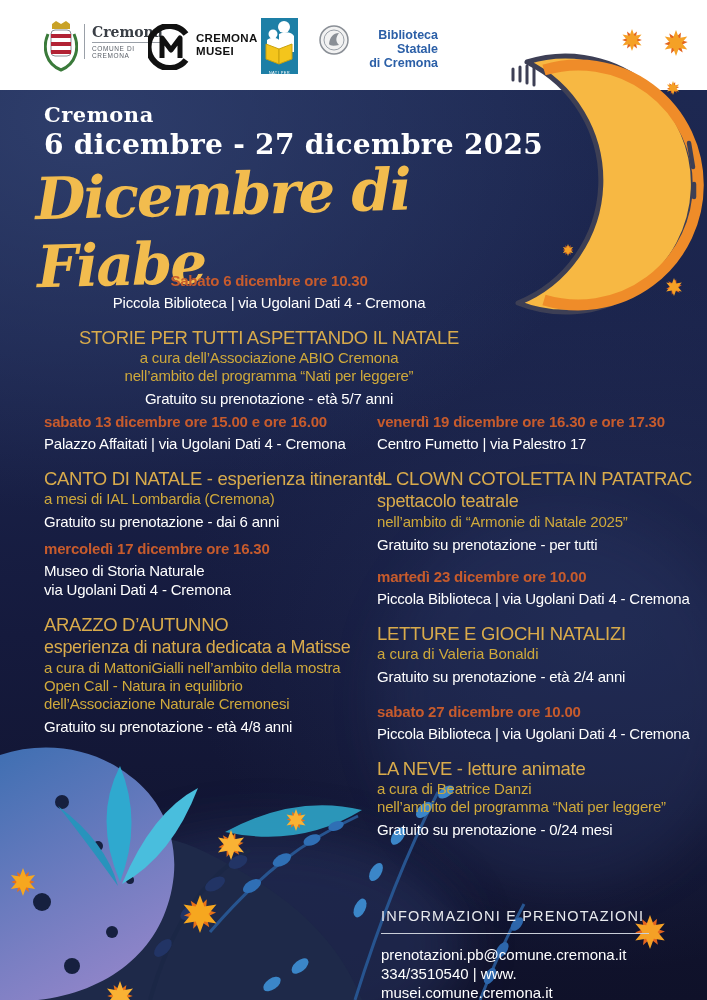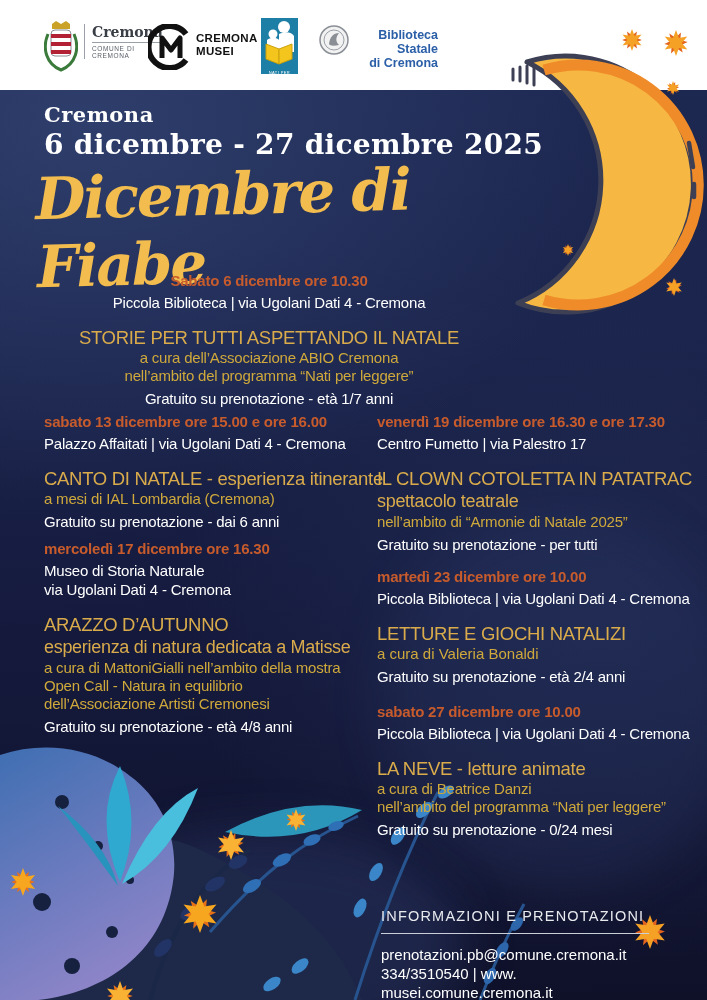--- a/index.html
+++ b/index.html
@@ -228,40 +228,40 @@
   <div id="head-city" class="layer">Cremona</div>
   <div id="head-dates" class="layer">6 dicembre - 27 dicembre 2025</div>
   <div id="script-title" class="layer">Dicembre di Fiabe</div>
 
   <div class="ev wide layer" style="left:44px;top:272px;">
     <div class="date">Sabato 6 dicembre ore 10.30</div>
     <div class="loc">Piccola Biblioteca | via Ugolani Dati 4 - Cremona</div>
     <div class="title">STORIE PER TUTTI ASPETTANDO IL NATALE</div>
     <div class="cred">a cura dell’Associazione ABIO Cremona</div>
     <div class="cred">nell’ambito del programma “Nati per leggere”</div>
-    <div class="note">Gratuito su prenotazione - età 1/7 anni</div>
+    <div class="note">Gratuito su prenotazione - età 5/7 anni</div>
   </div>
 
   <div class="ev layer" style="left:44px;top:413px;">
     <div class="date">sabato 13 dicembre ore 15.00 e ore 16.00</div>
     <div class="loc">Palazzo Affaitati | via Ugolani Dati 4 - Cremona</div>
     <div class="title">CANTO DI NATALE - esperienza itinerante</div>
     <div class="cred">a mesi di IAL Lombardia (Cremona)</div>
     <div class="note">Gratuito su prenotazione - dai 6 anni</div>
   </div>
 
   <div class="ev layer" style="left:44px;top:540px;">
     <div class="date">mercoledì 17 dicembre ore 16.30</div>
     <div class="loc">Museo di Storia Naturale</div>
     <div class="loc">via Ugolani Dati 4 - Cremona</div>
     <div class="title">ARAZZO D’AUTUNNO</div>
     <div class="sub">esperienza di natura dedicata a Matisse</div>
     <div class="cred">a cura di MattoniGialli nell’ambito della mostra</div>
     <div class="cred">Open Call - Natura in equilibrio</div>
-    <div class="cred">dell’Associazione Artisti Cremonesi</div>
+    <div class="cred">dell’Associazione Naturale Cremonesi</div>
     <div class="note">Gratuito su prenotazione - età 4/8 anni</div>
   </div>
 
   <div class="ev layer" style="left:377px;top:413px;">
     <div class="date">venerdì 19 dicembre ore 16.30 e ore 17.30</div>
     <div class="loc">Centro Fumetto | via Palestro 17</div>
     <div class="title">IL CLOWN COTOLETTA IN PATATRAC</div>
     <div class="sub">spettacolo teatrale</div>
     <div class="cred">nell’ambito di “Armonie di Natale 2025”</div>
     <div class="note">Gratuito su prenotazione - per tutti</div>

